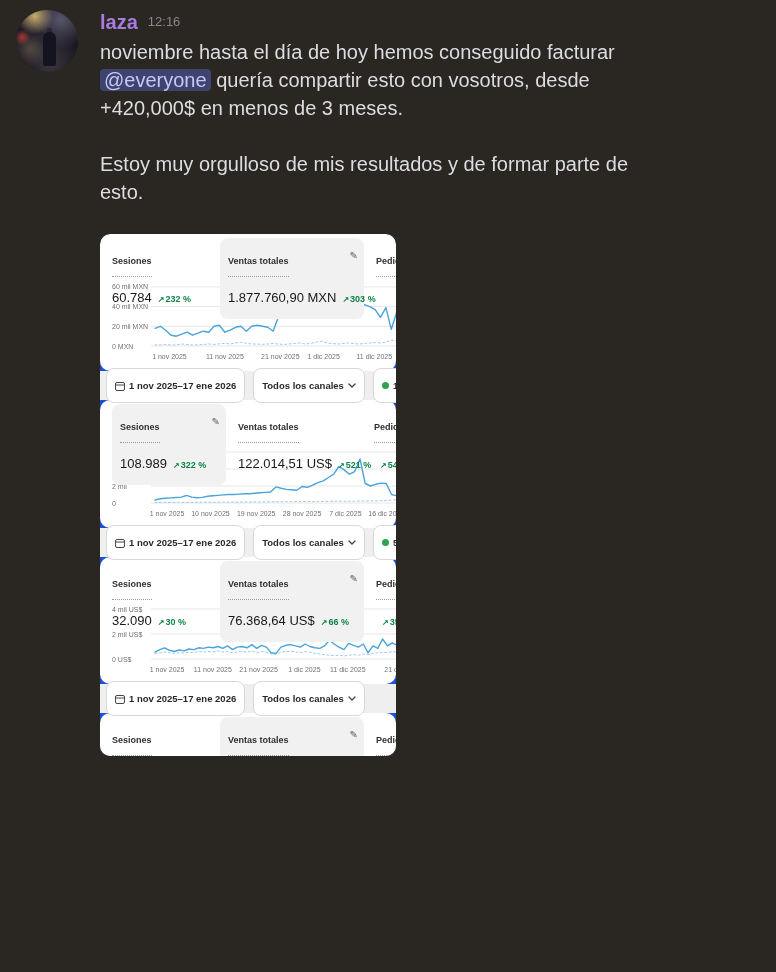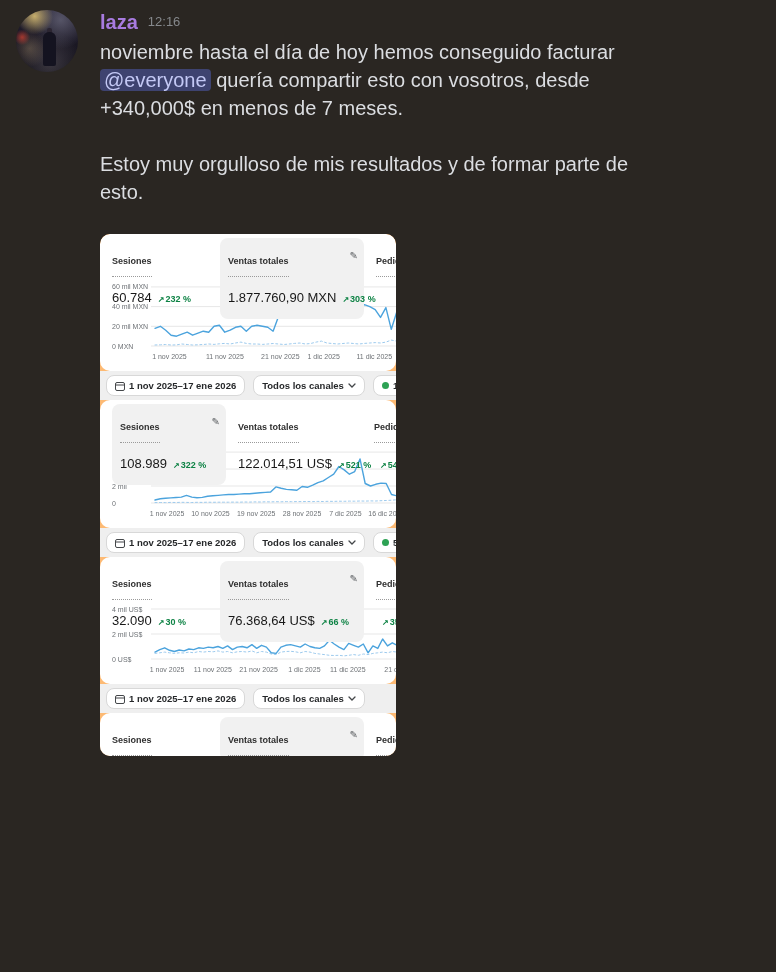--- a/index.html
+++ b/index.html
@@ -31,21 +31,21 @@
   .timestamp{color:#85888c;font-size:13px;}
   .msg-body{color:#dbdde1;font-size:20px;line-height:28px;margin-top:4px;}
   .para{margin:0 0 28px 0;}
   .para:last-of-type{margin-bottom:6px;}
   .mention{
     background:#3e4370;color:#c4c9f5;border-radius:4px;padding:0 4px;
     font-weight:500;cursor:pointer;
   }
   
   .attachment{
-    width:296px;height:522px;border-radius:10px;overflow:hidden;background:#fdba74;
+    width:296px;height:522px;border-radius:10px;overflow:hidden;background:#1d4ed8;
     margin-top:6px;cursor:pointer;position:relative;
   }
   .card{background:#ffffff;border-radius:10px;overflow:hidden;}
   .metrics{display:flex;align-items:flex-start;gap:12px;padding:9px 10px 0 12px;height:39px;box-sizing:border-box;}
   .metric{flex:0 0 auto;position:relative;}
   .metric.m0{width:96px;}
   .metric.m1{width:124px;}
   .metric.m2{width:44px;}
   .metric .lbl{
     display:inline-block;font-size:9px;font-weight:700;color:#303030;
@@ -65,42 +65,42 @@
     position:absolute;right:6px;top:4px;font-size:10px;color:#5c5f62;display:none;
   }
   .metric.selected .pencil{display:block;}
   .chart{display:block;}
   
   .band{
     height:29px;background:#efefef;display:flex;align-items:center;gap:8px;
     padding:0 6px;box-sizing:border-box;
   }
   .btn{
-    height:21px;background:#fff;border:1px solid #d8d8d8;border-radius:8px;
+    height:35px;background:#fff;border:1px solid #d8d8d8;border-radius:8px;
     display:inline-flex;align-items:center;gap:4px;padding:0 8px;
     font-size:9.5px;font-weight:600;color:#26282a;white-space:nowrap;box-sizing:border-box;
   }
   .dot{width:7px;height:7px;border-radius:50%;background:#2da254;}
   .cal-icon svg, .chev-icon svg{display:block;}
   .sec4{height:60px;}
 </style>
 </head>
 <body>
 
 <div class="message">
   <div class="avatar"></div>
   <div class="msg-header">
     <span class="username">laza</span>
     <span class="timestamp">12:16</span>
   </div>
   <div class="msg-body">
     <div class="para">
       <div>noviembre hasta el día de hoy hemos conseguido facturar</div>
       <div><span class="mention">@everyone</span> <span>quería compartir esto con vosotros, desde</span></div>
-      <div>+340,000$ en menos de 7 meses.</div>
+      <div>+420,000$ en menos de 3 meses.</div>
     </div>
     <div class="para">
       <div>Estoy muy orgulloso de mis resultados y de formar parte de</div>
       <div>esto.</div>
     </div>
 
     <div class="attachment">
 
       <div class="card" style="height:137px;">
         <div class="metrics">

